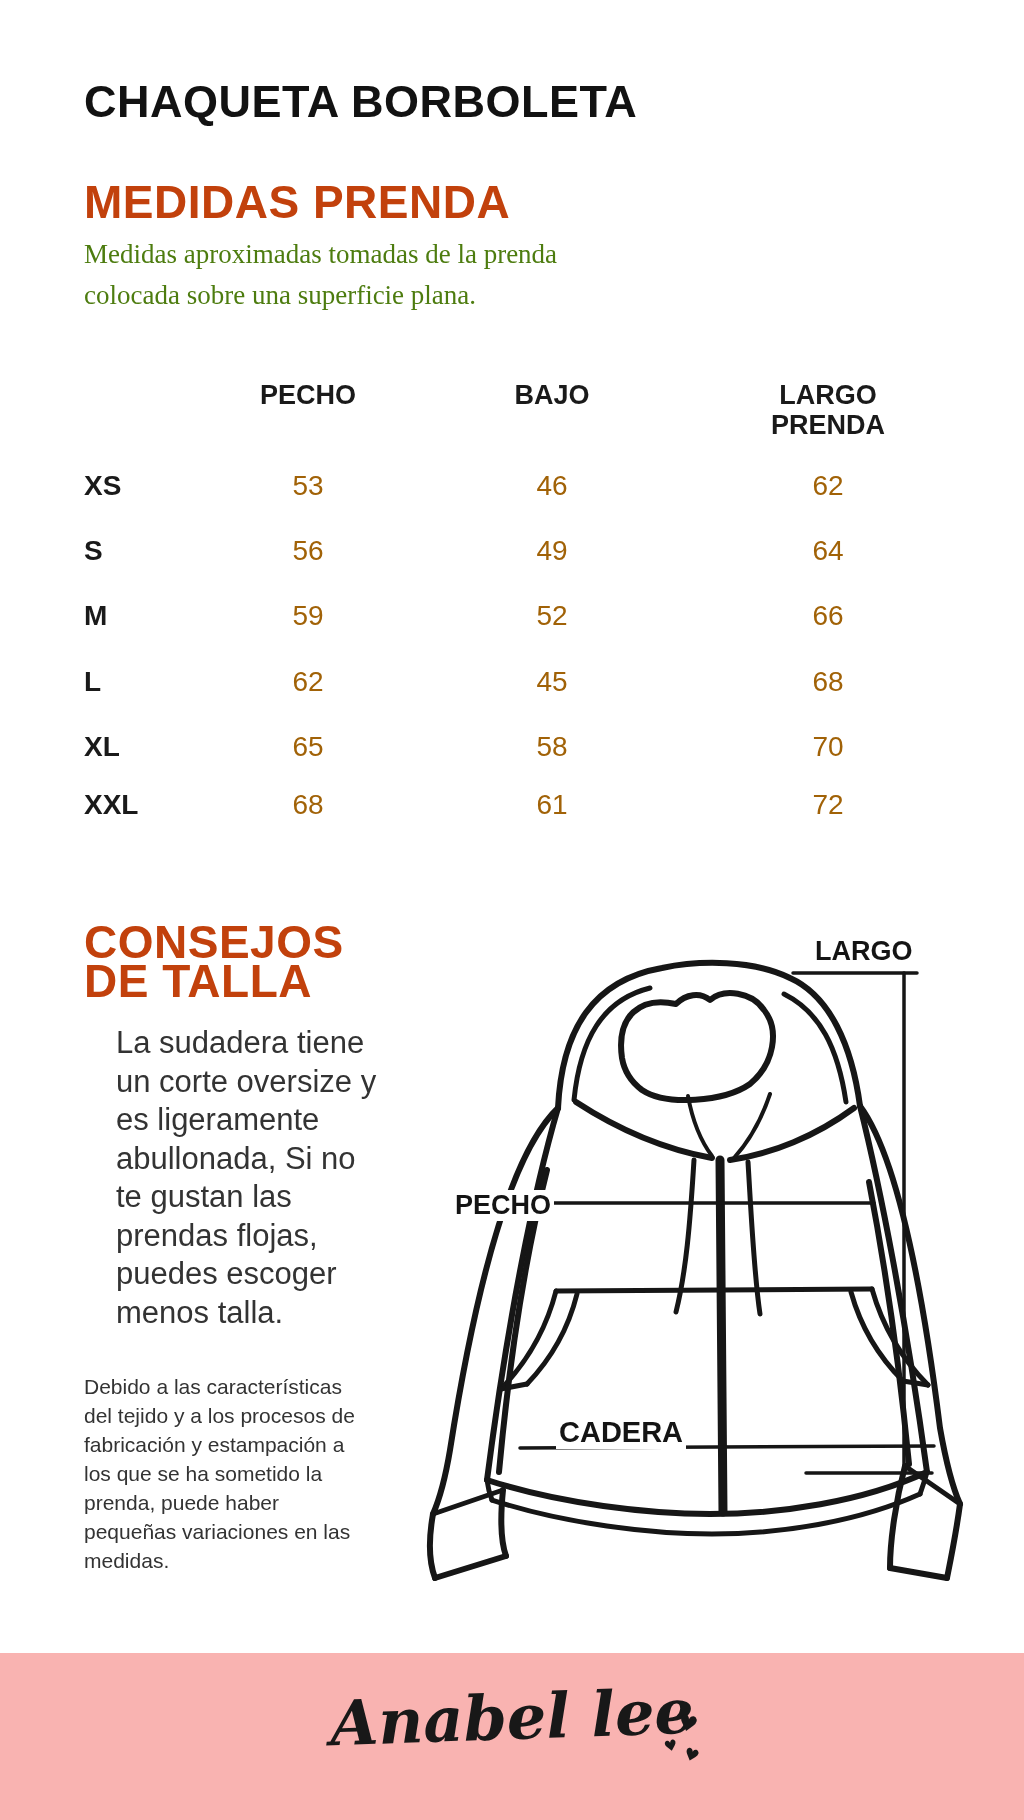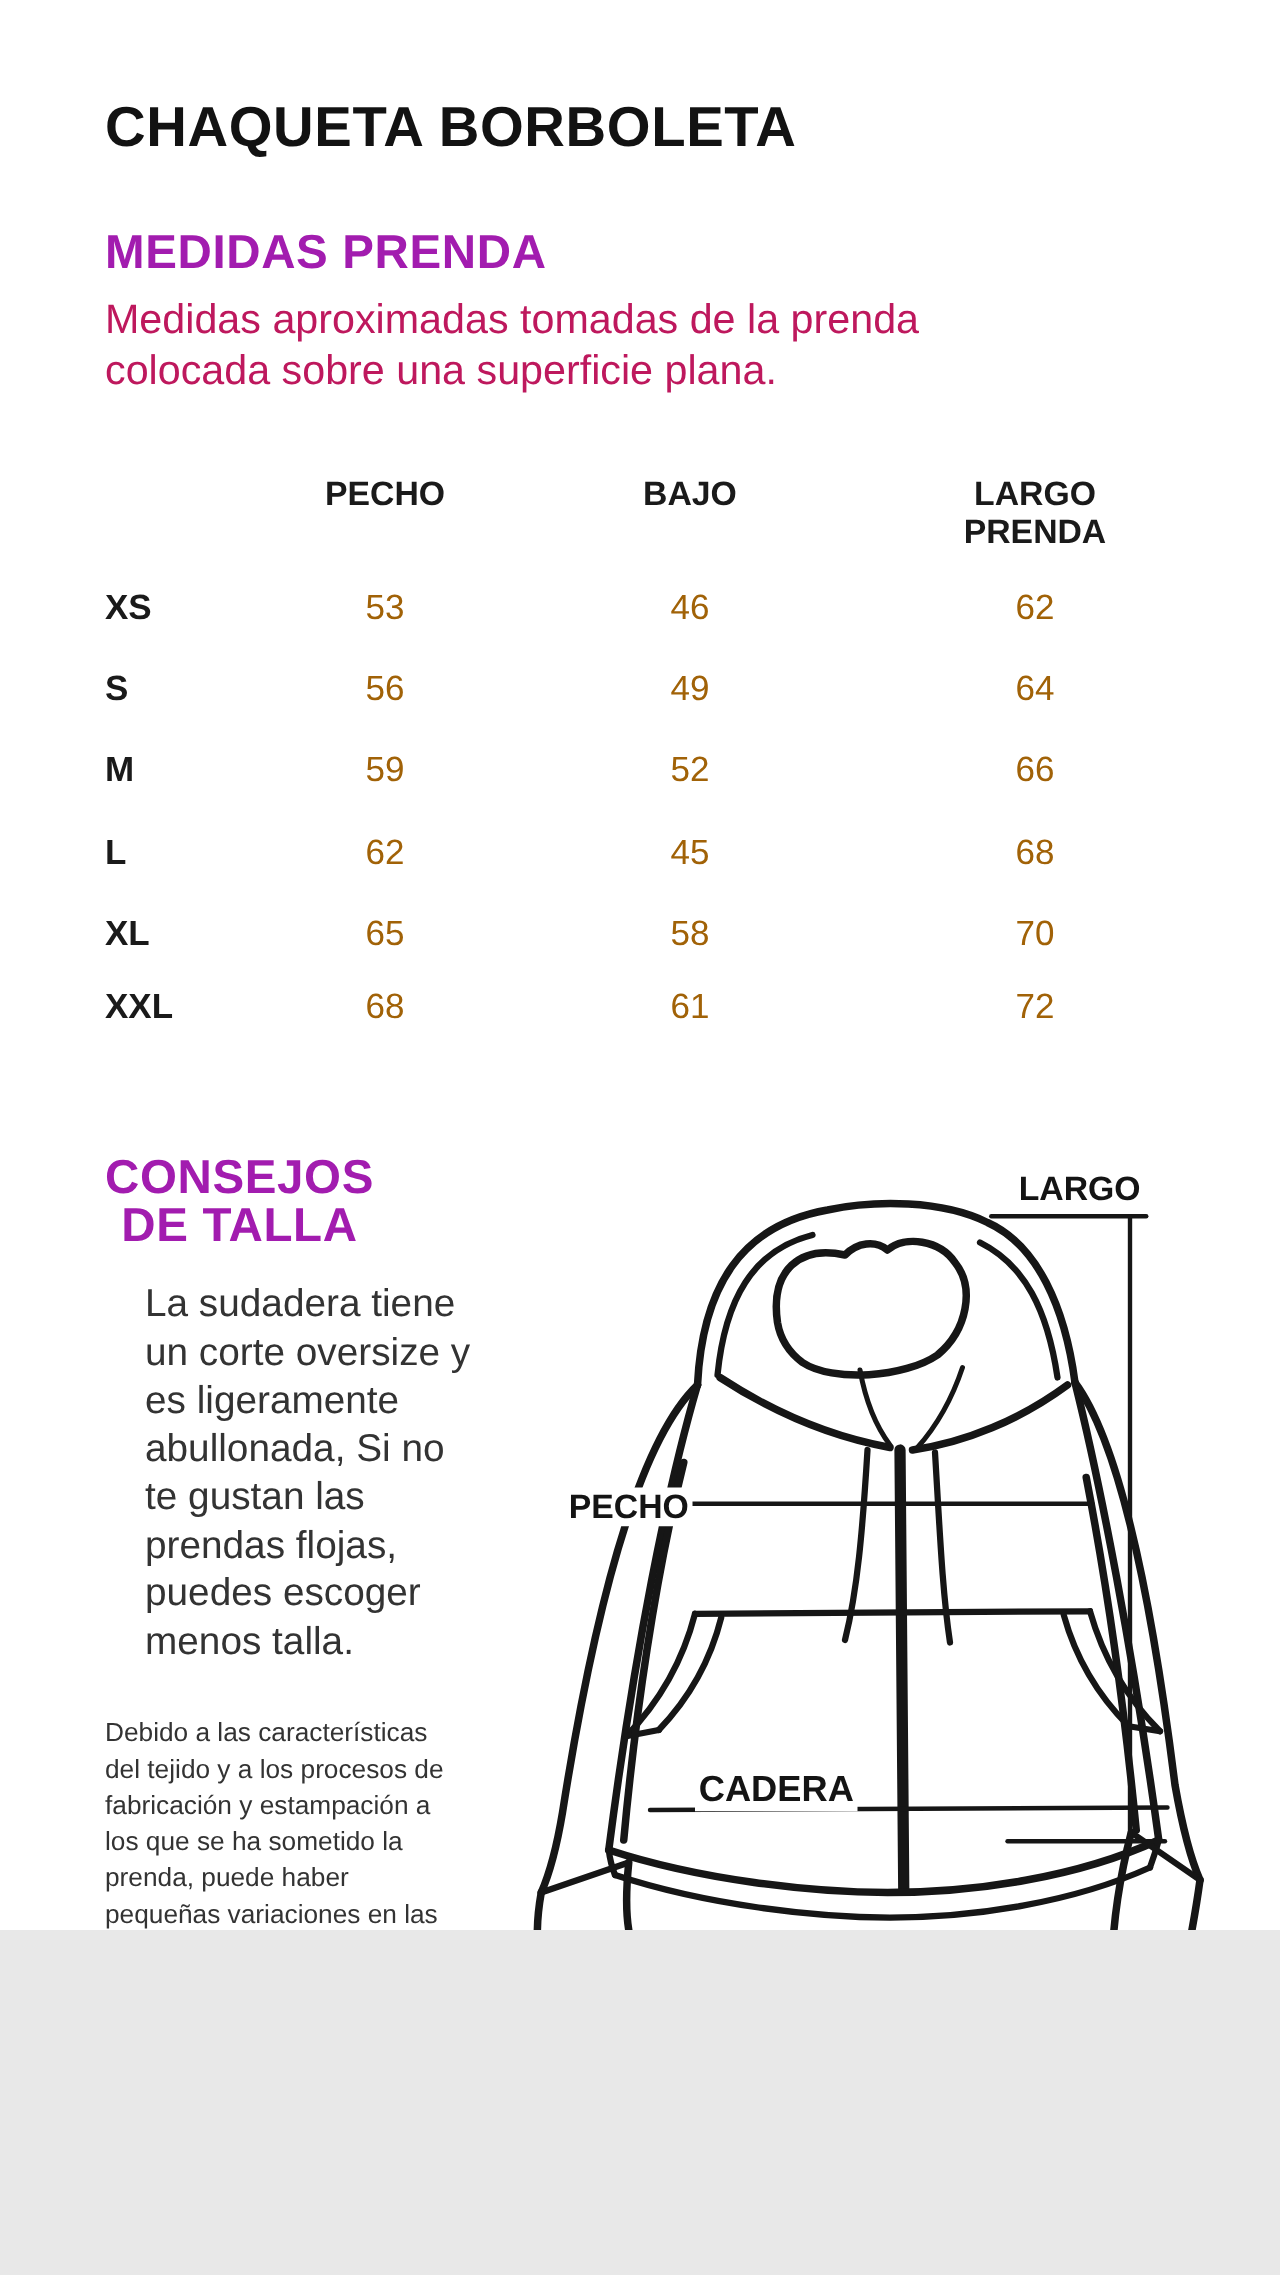--- a/index.html
+++ b/index.html
@@ -1,37 +1,37 @@
 <!DOCTYPE html>
 <html><head>
 <meta charset="utf-8">
 <style>
   html,body{margin:0;padding:0;background:#e8e8e8;}
   .page{
     position:relative;
-    width:1024px;height:1544px;
+    width:1024px;height:1820px;
     background:#ffffff;
     overflow:hidden;
     font-family:"Liberation Sans", sans-serif;
     color:#161616;
     margin:0 auto;
   }
   .abs{position:absolute;}
   .page-title{
     left:84px;top:76px;
     font-size:45px;font-weight:800;letter-spacing:.5px;color:#121212;
   }
   .section-heading{
-    font-size:38px;font-weight:800;letter-spacing:.5px;
-    color:#a21caf;line-height:39px;text-align:center;
+    font-size:46px;font-weight:800;letter-spacing:.5px;
+    color:#c2410c;line-height:39px;
   }
   .medidas-heading{left:84px;top:183px;}
   .medidas-desc{
     left:84px;top:234px;
-    font-size:33px;line-height:41px;color:#be185d;
+    font-size:27px;line-height:41px;color:#4d7c0f;font-family:Liberation Serif, serif;
   }
   
   .th{
     font-size:27px;font-weight:700;color:#1a1a1a;
     width:140px;text-align:center;line-height:30px;
   }
   .row-size{
     left:84px;font-size:28px;font-weight:700;color:#1a1a1a;
   }
   .cell{

